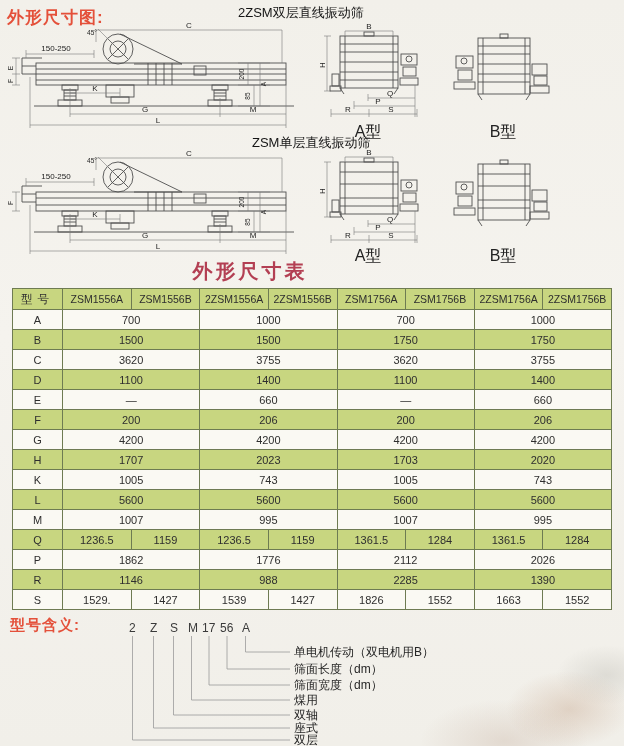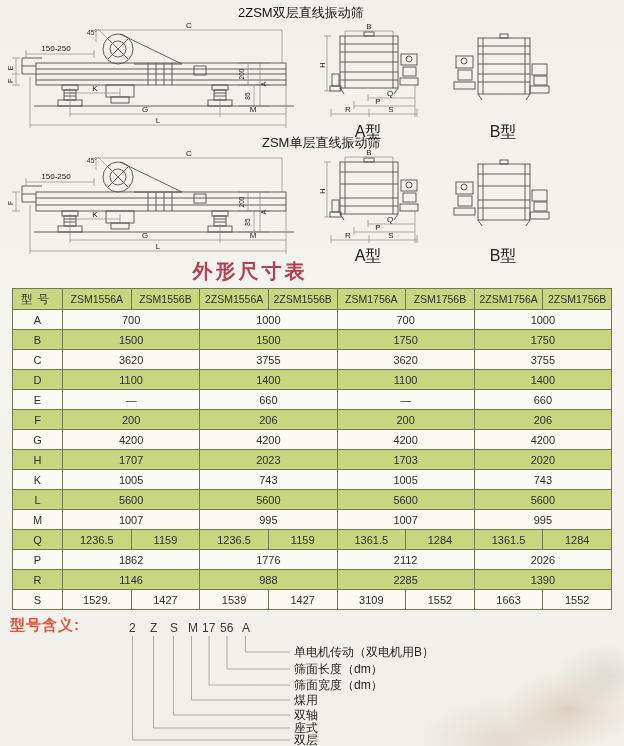--- a/index.html
+++ b/index.html
@@ -8,21 +8,21 @@
         background:linear-gradient(180deg,#f2f0ea 0%,#f5f3ee 45%,#f1efe9 100%)}
 
   .red-head{position:absolute;font-weight:bold;color:#e4503a;white-space:nowrap}
   #head-drawing{left:7px;top:6px;font-size:17px;letter-spacing:1px}
   #head-model{left:10px;top:616px;font-size:15px;letter-spacing:1px}
   .tbl-title{position:absolute;left:0;top:258px;width:500px;text-align:center;
              font-size:20px;font-weight:bold;color:#b33f53;letter-spacing:3px}
 
   .dwg-title{position:absolute;font-size:13px;font-weight:normal;color:#151515;white-space:nowrap}
   #title-double{left:238px;top:4px}
-  #title-single{left:262px;top:134px}
+  #title-single{left:252px;top:134px}
   .type-label{position:absolute;width:126px;text-align:center;font-size:16px;color:#222}
 
   svg.dwg{position:absolute;overflow:visible}
   .ln *{stroke:#4f4f4f;fill:none;stroke-width:.9}
   .dim *{stroke:#7a7a7a;fill:none;stroke-width:.6}
   .dtxt text{font-family:"Liberation Sans",sans-serif;font-size:8px;fill:#222;text-anchor:middle}
   .dtxt .sm{font-size:6.5px}
 
   .tblwrap{position:absolute;left:12px;top:288px}
   table{border-collapse:collapse;table-layout:fixed;width:600px;border:1.5px solid #5e6b46}
@@ -43,20 +43,21 @@
     background:
       radial-gradient(ellipse 90px 55px at 78% 70%, rgba(186,147,117,.32), rgba(186,147,117,0) 70%),
       radial-gradient(ellipse 120px 60px at 52% 96%, rgba(160,120,95,.18), rgba(160,120,95,0) 70%),
       radial-gradient(ellipse 70px 42px at 93% 42%, rgba(205,203,196,.55), rgba(205,203,196,0) 72%)}
 </style>
 </head>
 <body>
 
 <div class="page">
 
+  <div class="red-head" id="head-drawing">外形尺寸图:</div>
 
   <div class="dwg-title" id="title-double">2ZSM双层直线振动筛</div>
 
   <svg class="dwg" style="left:8px;top:22px" width="300" height="114" viewBox="0 0 300 114">
     <g class="ln">
       <line x1="26" y1="84" x2="286" y2="84"></line>
       <rect x="28" y="41" width="250" height="22"></rect>
       <line x1="28" y1="47" x2="278" y2="47"></line>
       <line x1="28" y1="52" x2="278" y2="52"></line>
       <line x1="28" y1="58" x2="278" y2="58"></line>
@@ -480,21 +481,21 @@
             <td colspan="2">988</td>
             <td colspan="2">2285</td>
             <td colspan="2">1390</td>
           </tr>
           <tr class="w">
             <td>S</td>
             <td colspan="1">1529.</td>
             <td colspan="1">1427</td>
             <td colspan="1">1539</td>
             <td colspan="1">1427</td>
-            <td colspan="1">3109</td>
+            <td colspan="1">1826</td>
             <td colspan="1">1552</td>
             <td colspan="1">1663</td>
             <td colspan="1">1552</td>
           </tr>
         </tbody>
     </table>
   </div>
 
   <div class="red-head" id="head-model">型号含义:</div>
 

